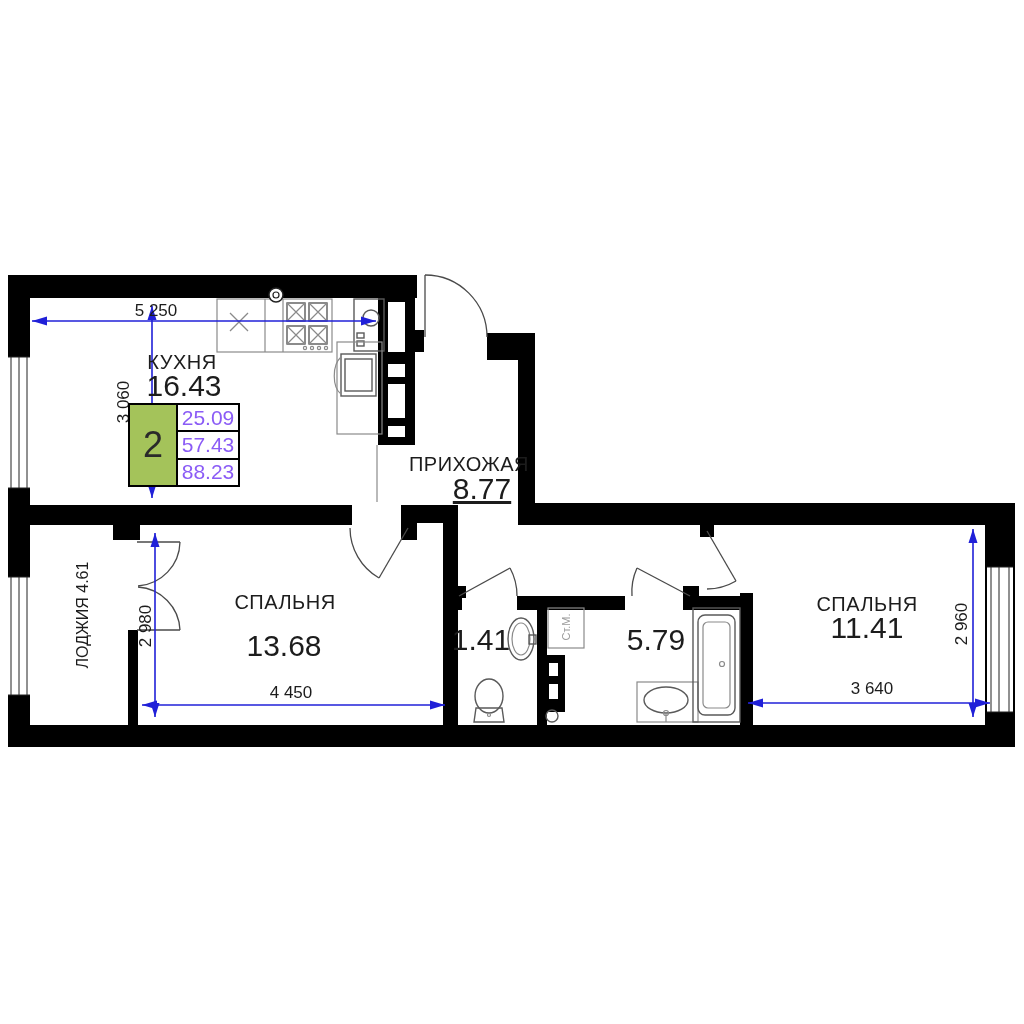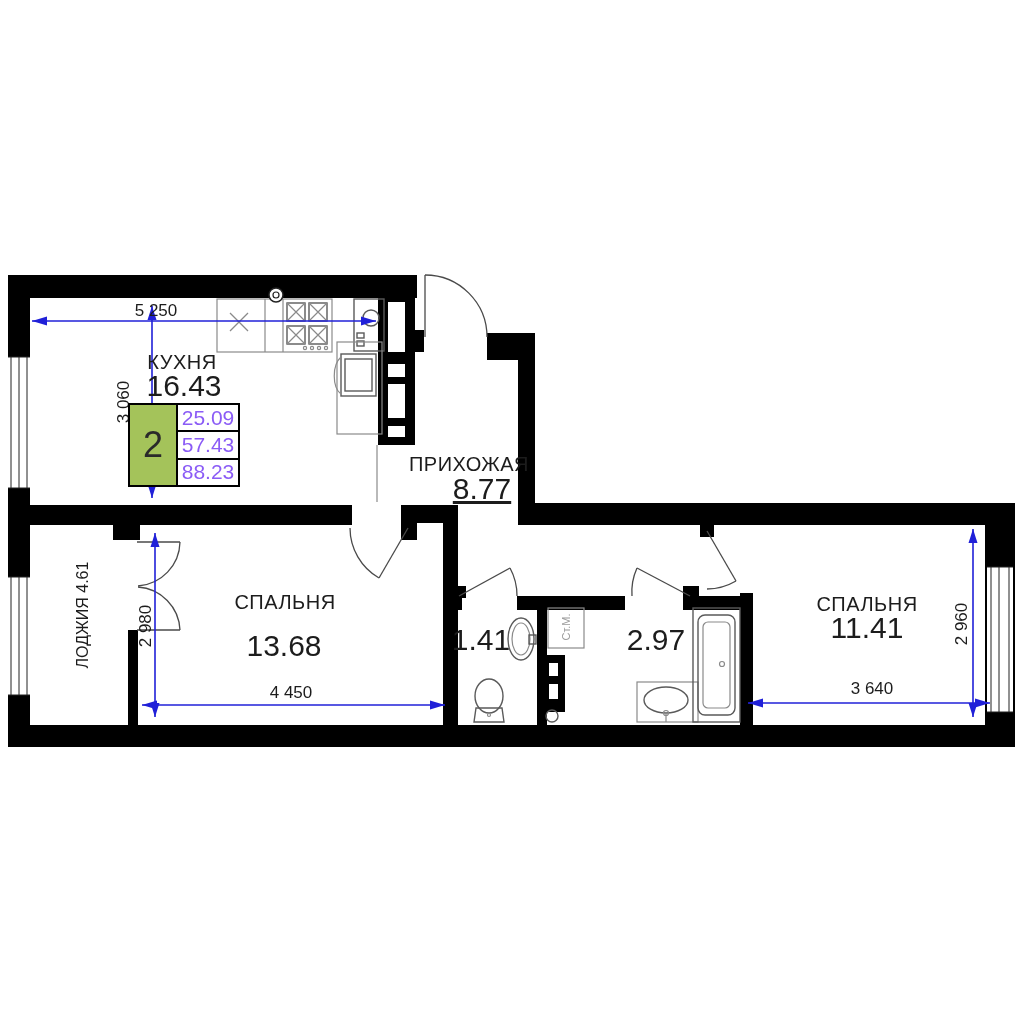--- a/index.html
+++ b/index.html
@@ -232,21 +232,21 @@
   <div class="lbl room-name" style="left:469px;top:464px;">ПРИХОЖАЯ</div>
   <div class="lbl room-area" style="left:482px;top:489px;text-decoration:underline;">8.77</div>
 
   <div class="lbl room-name" style="left:285px;top:602px;">СПАЛЬНЯ</div>
   <div class="lbl room-area" style="left:284px;top:646px;">13.68</div>
 
   <div class="lbl room-name" style="left:867px;top:604px;">СПАЛЬНЯ</div>
   <div class="lbl room-area" style="left:867px;top:628px;">11.41</div>
 
   <div class="lbl room-area" style="left:481px;top:640px;">1.41</div>
-  <div class="lbl room-area" style="left:656px;top:640px;">2.97</div>
+  <div class="lbl room-area" style="left:656px;top:640px;">5.79</div>
 
   <div class="lbl rot loggia" style="left:83px;top:615px;">ЛОДЖИЯ 4.61</div>
   <div class="lbl rot stm" style="left:566px;top:627px;">Ст.М.</div>
 
   <div class="lbl dim-text" style="left:156px;top:311px;">5 250</div>
   <div class="lbl rot dim-text" style="left:124px;top:402px;">3 060</div>
   <div class="lbl rot dim-text" style="left:146px;top:626px;">2 980</div>
   <div class="lbl dim-text" style="left:291px;top:693px;">4 450</div>
   <div class="lbl dim-text" style="left:872px;top:689px;">3 640</div>
   <div class="lbl rot dim-text" style="left:962px;top:624px;">2 960</div>

